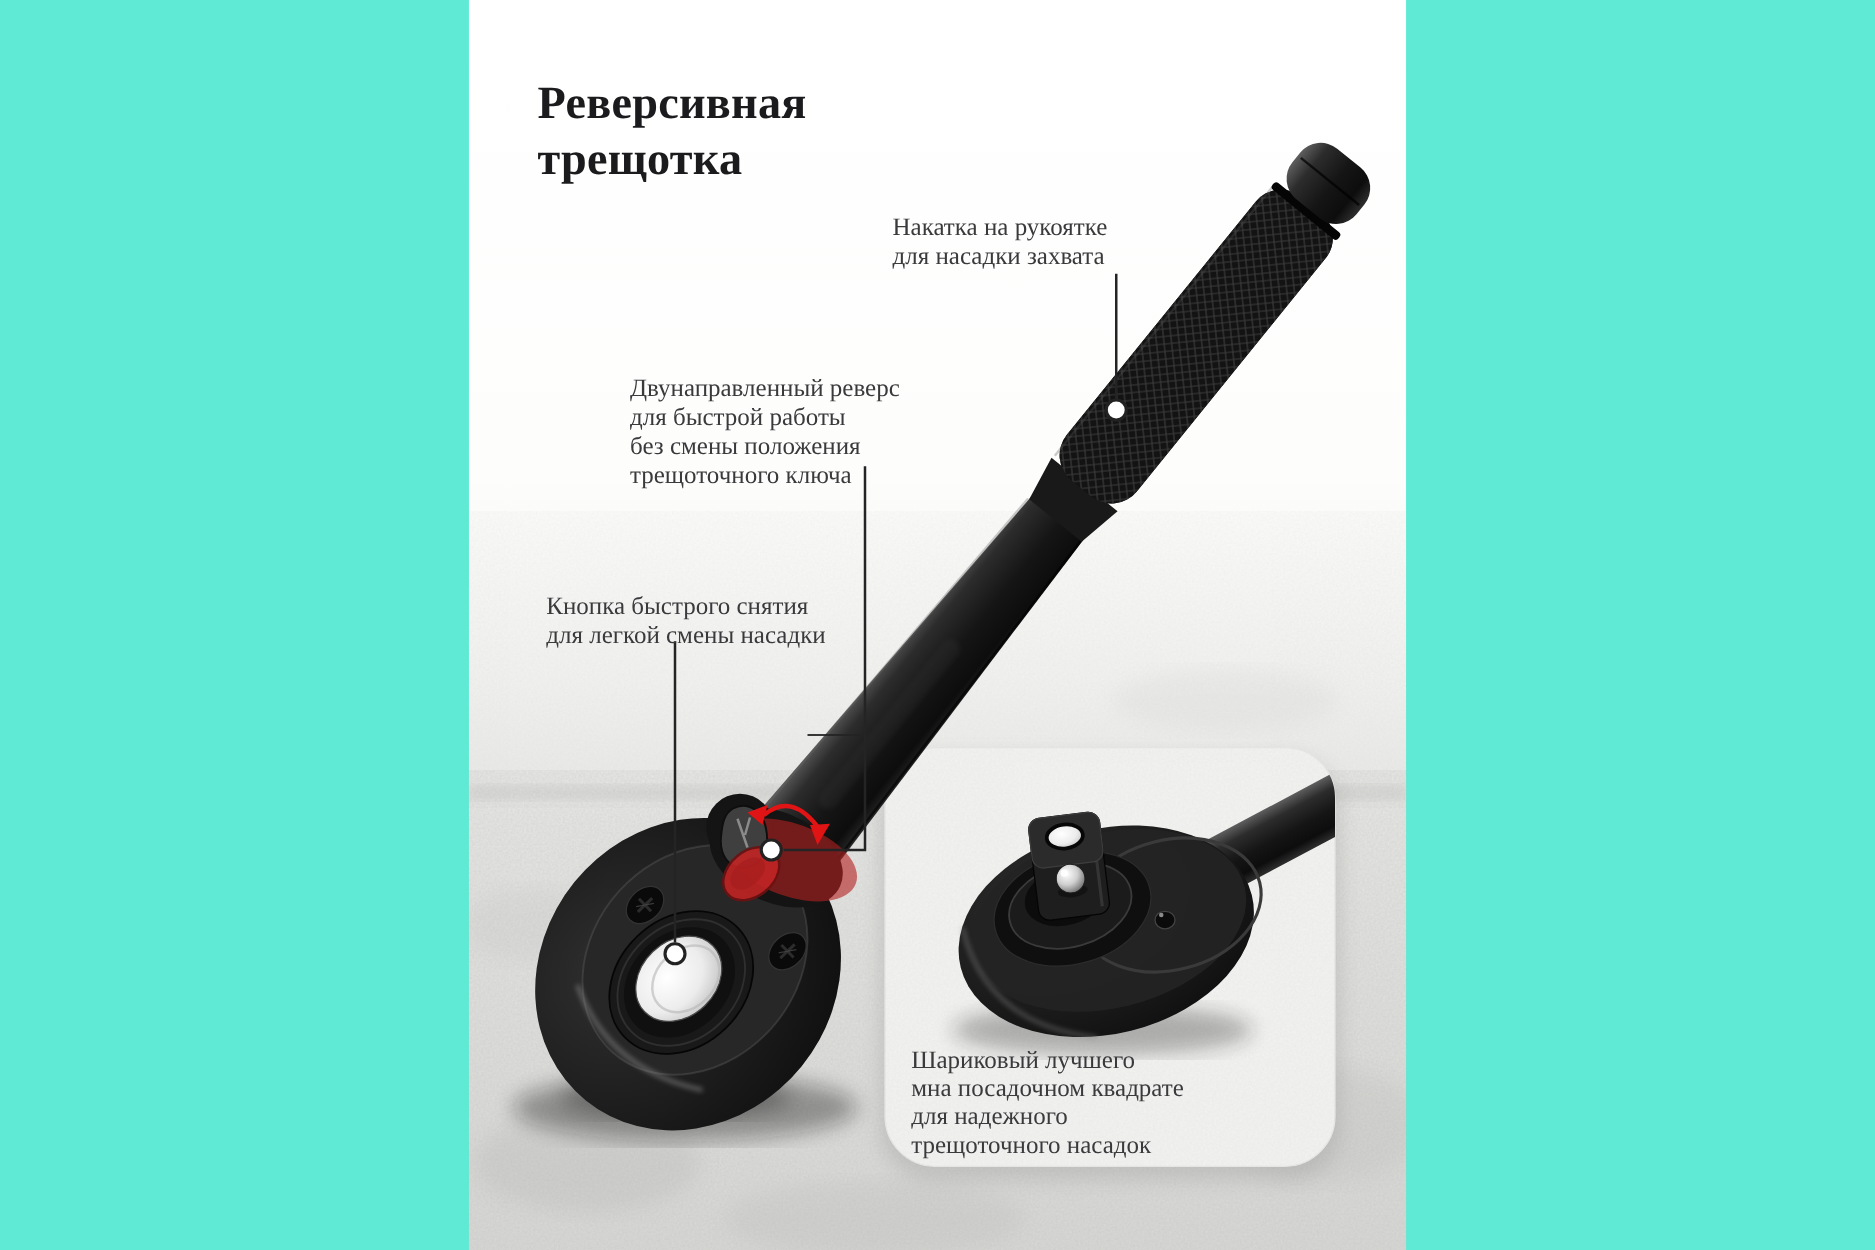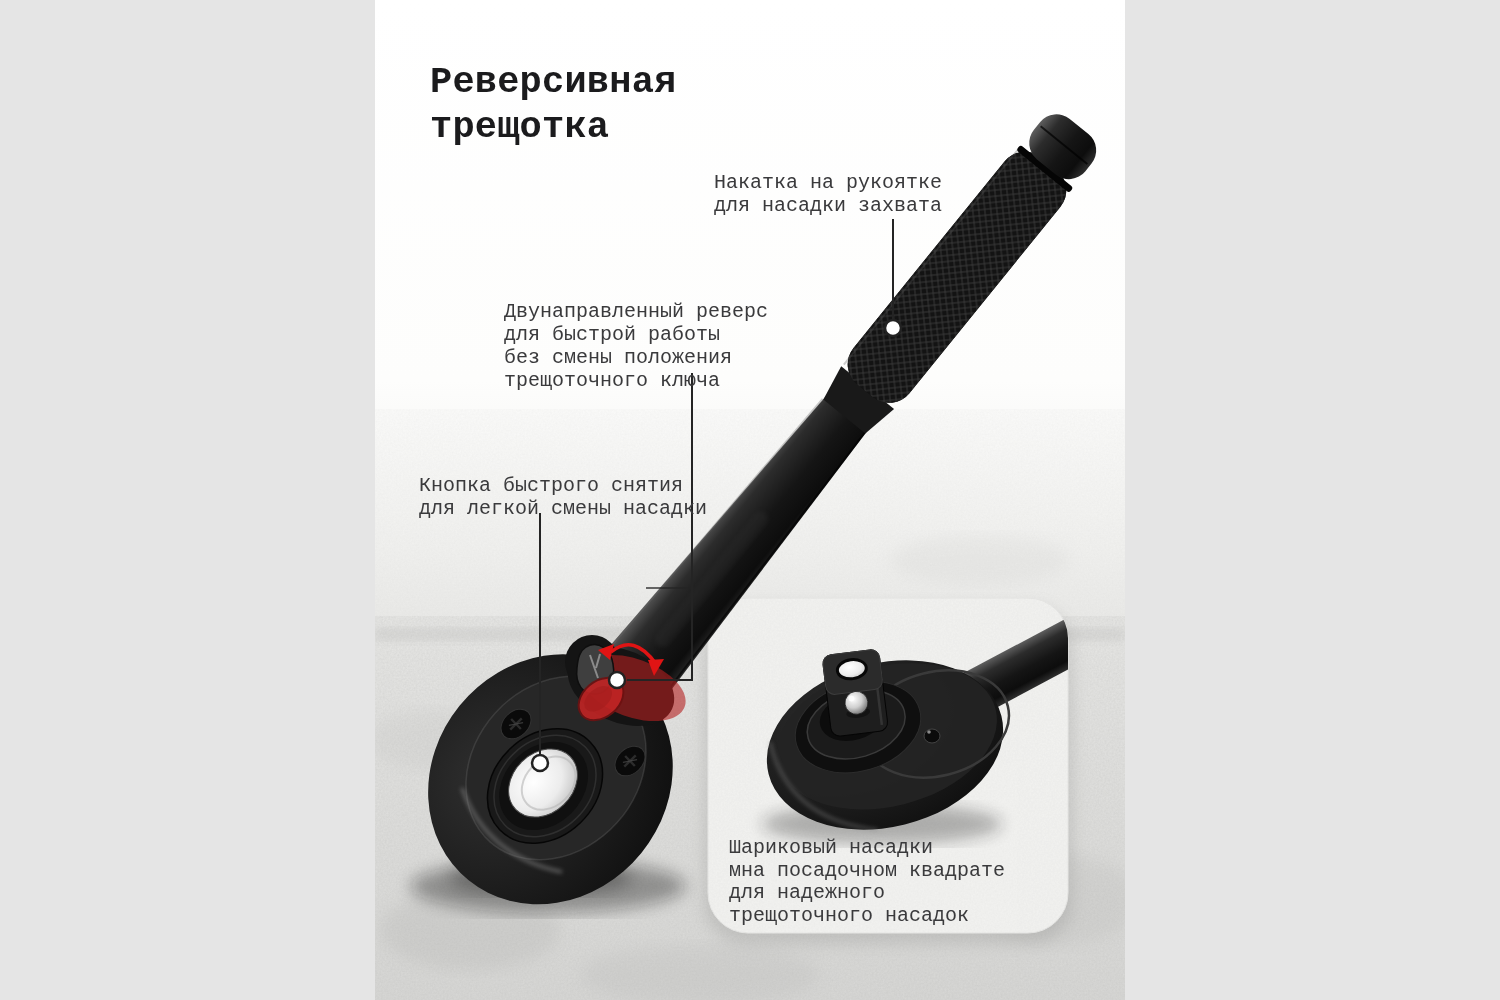--- a/index.html
+++ b/index.html
@@ -1,25 +1,25 @@
 <!DOCTYPE html>
 <html><head>
 <meta charset="utf-8">
 <style>
   html,body{margin:0;padding:0;background:#ffffff;width:1500px;height:1000px;overflow:hidden;}
-  #stage{position:relative;width:1500px;height:1000px;background:#e5e5e5;font-family:Liberation Mono, monospace;}
+  #stage{position:relative;width:1500px;height:1000px;background:#5eead4;font-family:Liberation Serif, serif;}
   #photo{position:absolute;left:375px;top:0;width:750px;height:1000px;}
   #scene{position:absolute;left:0;top:0;}
   .txt{position:absolute;color:#3a3a3c;font-size:20px;line-height:23px;}
   .txt div{white-space:nowrap;}
   #title{position:absolute;left:55px;top:60px;color:#1b1b1d;font-size:37px;line-height:45px;font-weight:bold;letter-spacing:.2px;}
   #title div{white-space:nowrap;}
   #ann-knurl{left:339px;top:171px;}
   #ann-reverse{left:129px;top:300px;}
-  #ann-quick{left:44px;top:474px;}
+  #ann-quick{left:62px;top:474px;}
   #ann-ball{left:354px;top:837px;line-height:22.5px;}
 </style>
 </head>
 <body>
 
 <div id="stage">
   <div id="photo">
 
     <svg id="scene" width="750" height="1000" viewBox="375 0 750 1000">
       <defs>
@@ -228,20 +228,20 @@
       <div>без смены положения</div>
       <div>трещоточного ключа</div>
     </div>
 
     <div id="ann-quick" class="txt">
       <div>Кнопка быстрого снятия</div>
       <div>для легкой смены насадки</div>
     </div>
 
     <div id="ann-ball" class="txt">
-      <div>Шариковый насадки</div>
+      <div>Шариковый лучшего</div>
       <div>мна посадочном квадрате</div>
       <div>для надежного</div>
       <div>трещоточного насадок</div>
     </div>
 
   </div>
 </div>
 
 </body></html>

